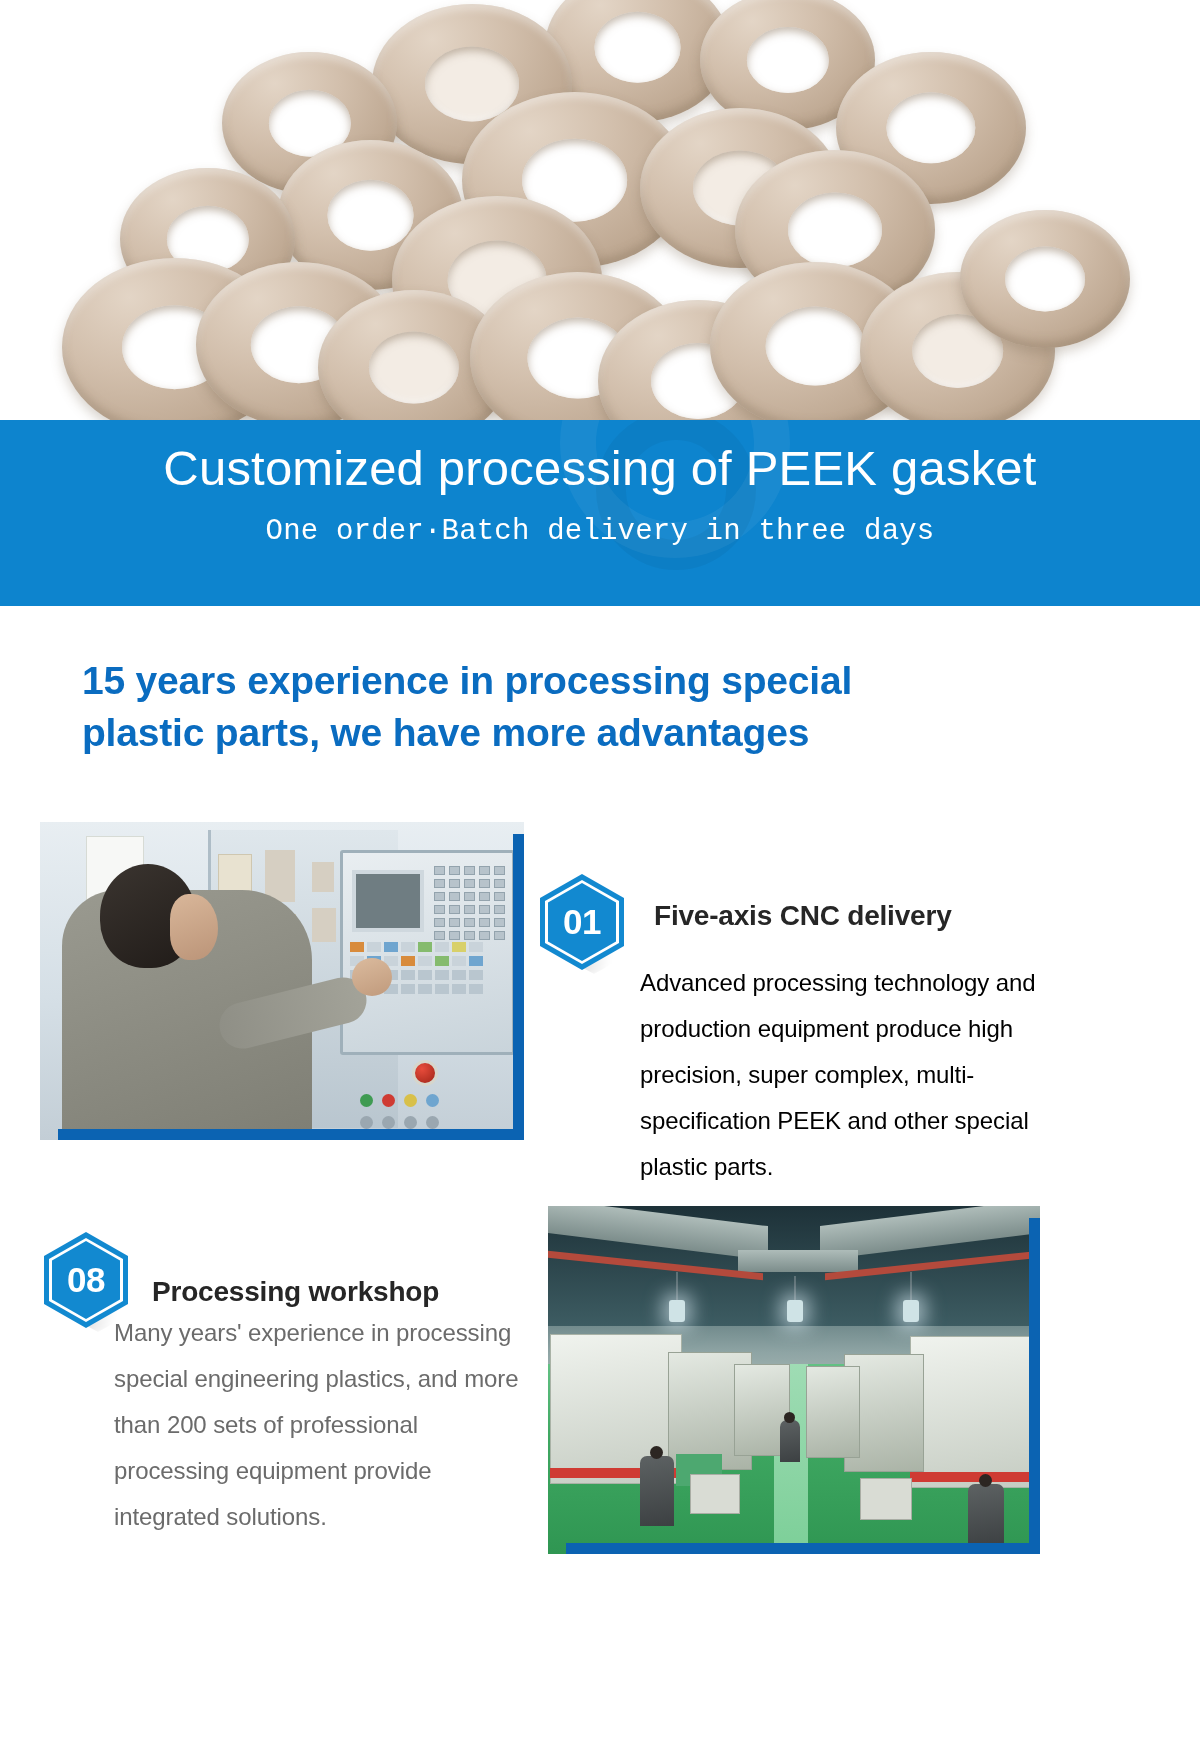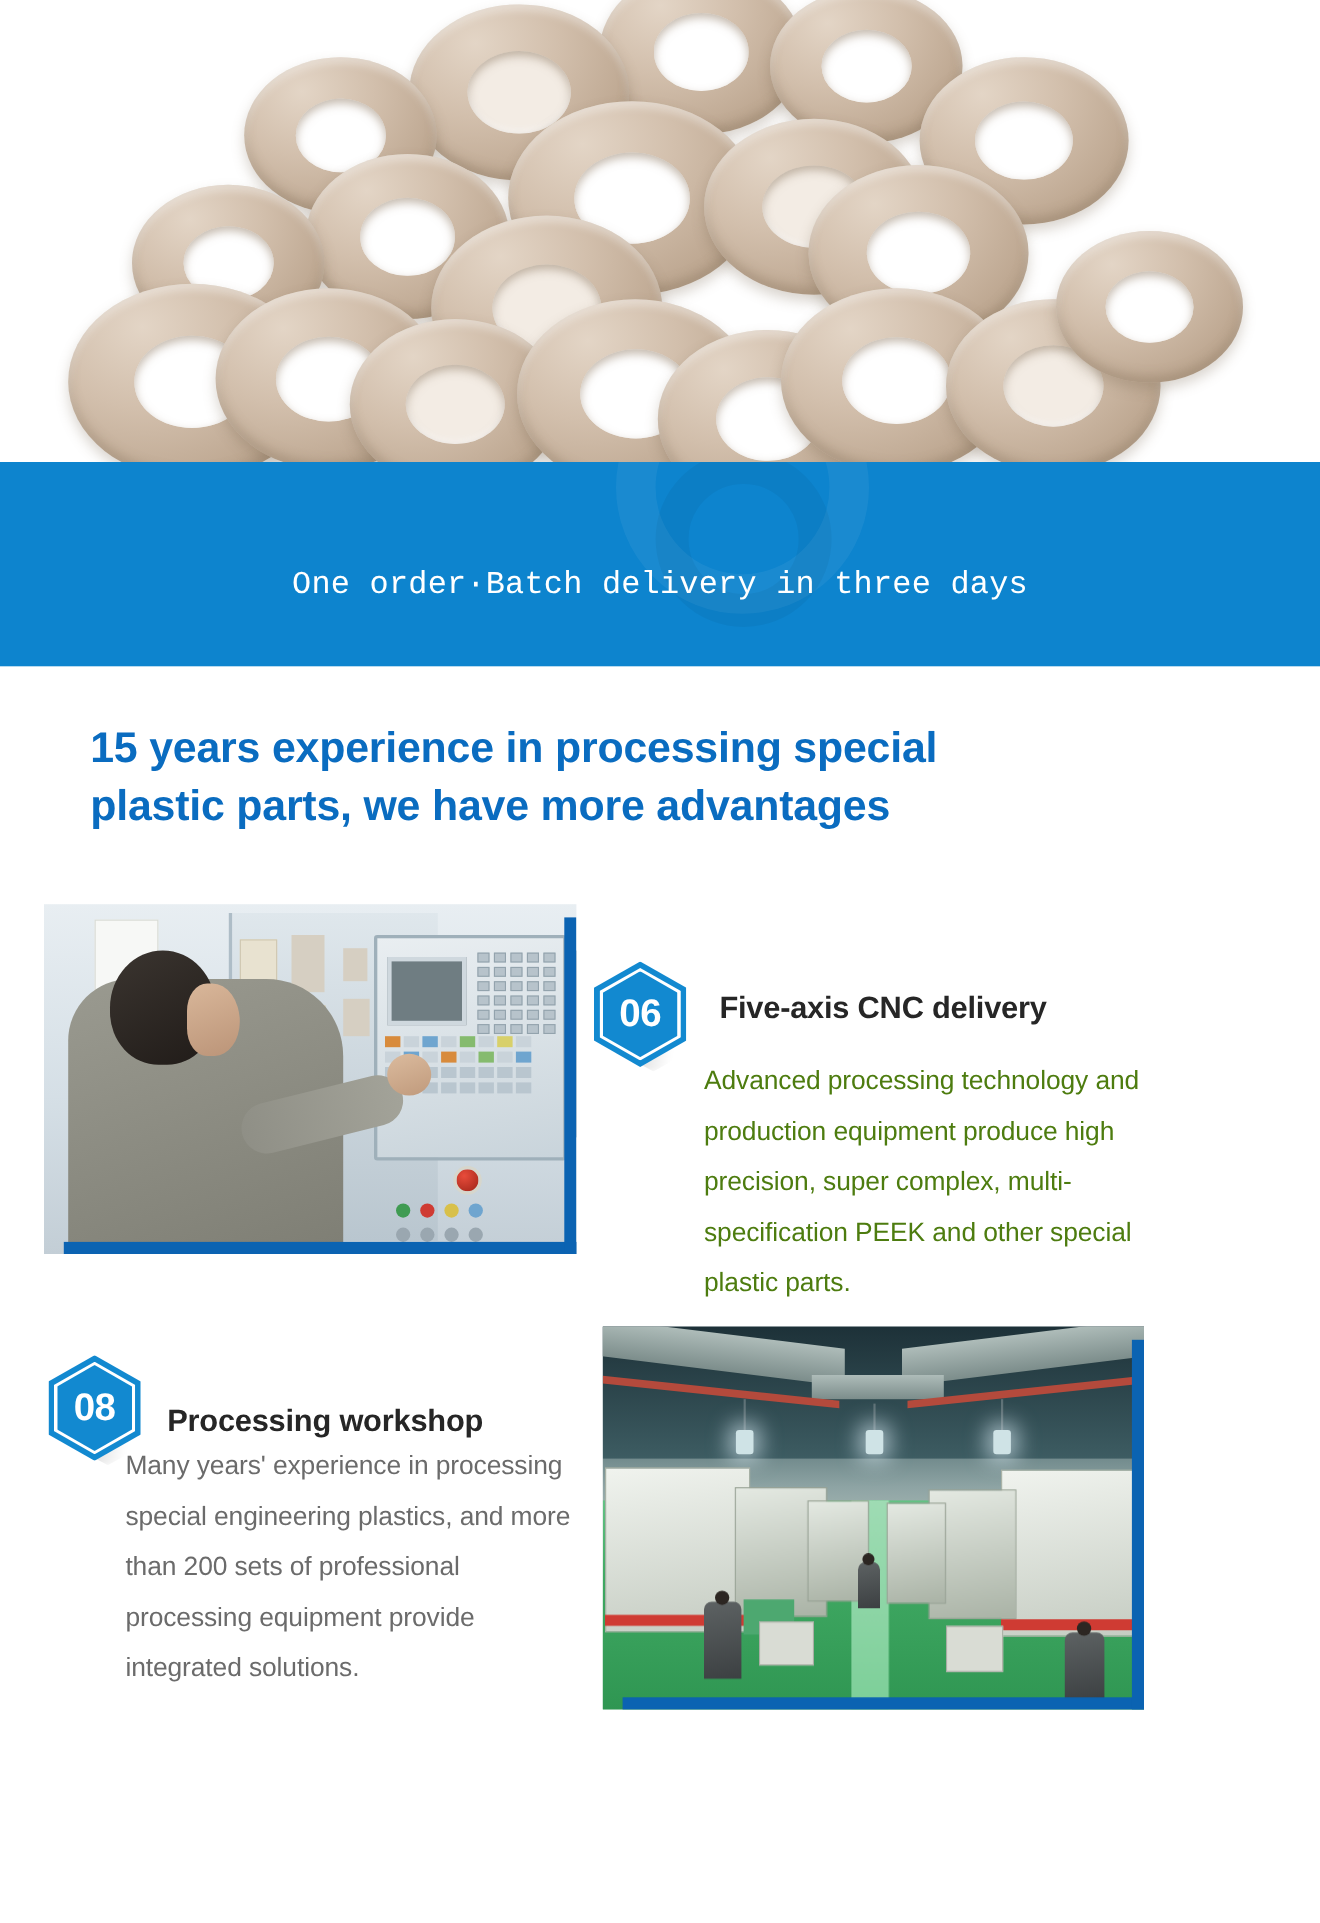--- a/index.html
+++ b/index.html
@@ -134,20 +134,21 @@
     <div class="ring" style="left:710px; top:262px; width:210px; height:168px;"></div>
     <div class="ring d" style="left:860px; top:272px; width:195px; height:158px;"></div>
     <div class="ring" style="left:960px; top:210px; width:170px; height:138px;"></div>
   </div>
 </div>
 
 <div class="banner">
   <div class="banner-bg" style="background: rgb(13, 132, 206);"></div>
   <div class="wm" style="left:560px; top:-92px; width:230px; height:230px;"></div>
   <div class="wm2" style="left:596px; top:-10px; width:160px; height:160px;"></div>
+  <div class="banner-title" style="color: rgb(255, 255, 255);">Customized processing of PEEK gasket</div>
   <div class="banner-sub" style="color: rgb(255, 255, 255); font-family: Liberation Mono, monospace;">One order·Batch delivery in three days</div>
 </div>
 
 <div class="head" style="color: rgb(10, 108, 192);">
   <div>15 years experience in processing special</div>
   <div>plastic parts, we have more advantages</div>
 </div>
 
 <div class="photo p1" style="left:40px; top:822px; width:484px; height:318px;">
   <div class="paper"></div>
@@ -244,25 +245,25 @@
   <div class="hand"></div>
   <div class="bd-b" style="background: rgb(11, 99, 178);"></div>
   <div class="bd-r" style="background: rgb(11, 99, 178);"></div>
 </div>
 
 <div class="badge" style="left:540px; top:874px;">
   <div class="hexshadow"></div>
   <div class="hex" style="background:#1289d0;"></div>
   <div class="hexin" style="background:#ffffff;"></div>
   <div class="hexin2" style="background:#1289d0;"></div>
-  <div class="num">06</div>
+  <div class="num">01</div>
 </div>
 
 <div class="sec-title" style="left: 654px; top: 900px; color: rgb(38, 38, 38);">Five-axis CNC delivery</div>
-<div class="sec-body" style="left: 640px; top: 960px; width: 432px; color: #4d7c0f;">Advanced processing technology and production equipment produce high precision, super complex, multi-specification PEEK and other special plastic parts.</div>
+<div class="sec-body" style="left: 640px; top: 960px; width: 432px; color: #000000;">Advanced processing technology and production equipment produce high precision, super complex, multi-specification PEEK and other special plastic parts.</div>
 
 <div class="badge" style="left:44px; top:1232px;">
   <div class="hexshadow"></div>
   <div class="hex" style="background:#1289d0;"></div>
   <div class="hexin" style="background:#ffffff;"></div>
   <div class="hexin2" style="background:#1289d0;"></div>
   <div class="num">08</div>
 </div>
 
 <div class="sec-title" style="left: 152px; top: 1252px; color: rgb(38, 38, 38); margin-top: 24px;">Processing workshop</div>

